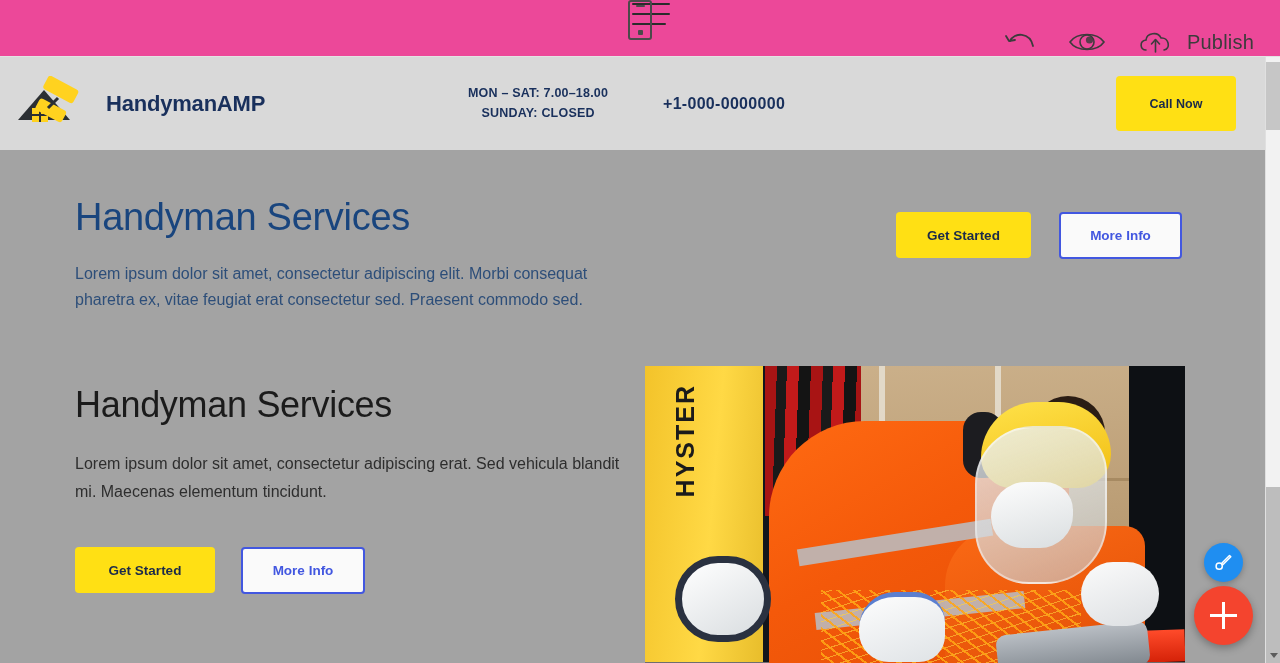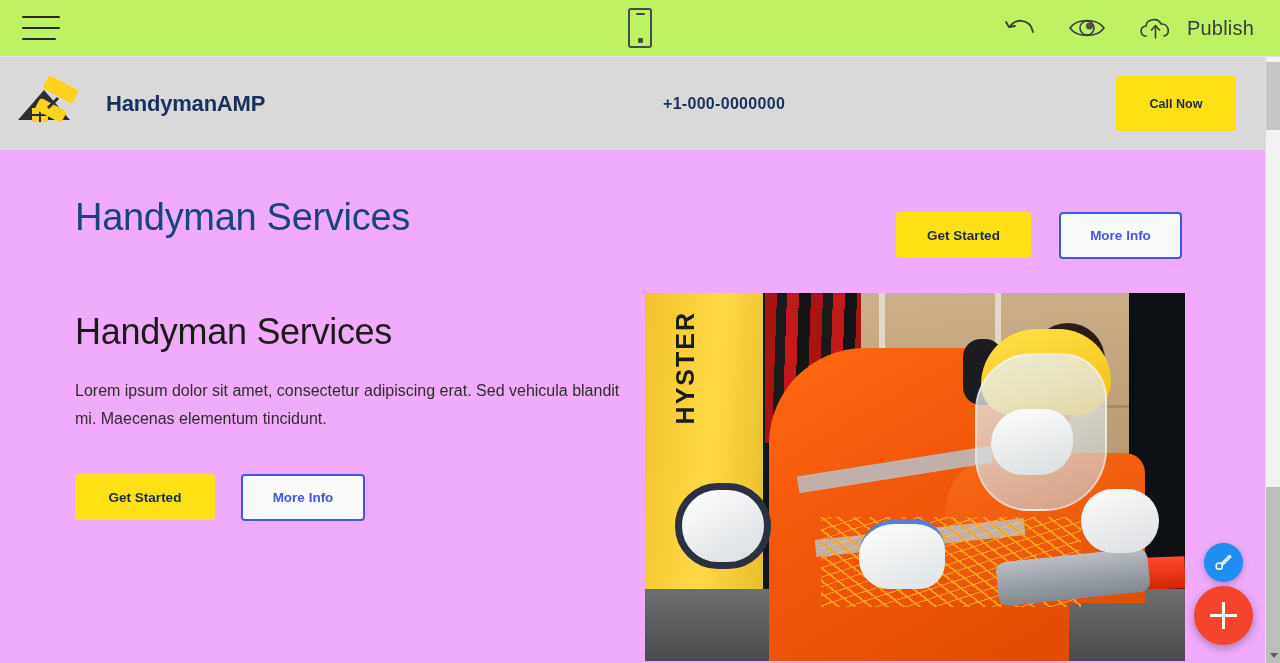--- a/index.html
+++ b/index.html
@@ -5,22 +5,22 @@
   * { margin:0; padding:0; box-sizing:border-box; }
   html, body {
     width:1280px; height:663px; overflow:hidden;
     font-family:"Liberation Sans", sans-serif;
     background:#ffffff;
   }
 
   
   .editor-bar{
     position:absolute; top:0; left:0; width:1280px; height:57px;
-    background:#bef264; border-bottom:1px solid #e3e3e3;
-    display:flex; align-items:center; z-index:40;
+    background:#ec4899; border-bottom:1px solid #e3e3e3;
+    display:flex; align-items:center; z-index:40;flex-direction:column;
   }
   .hamburger{
     margin-left:22px; width:38px; height:30px;
     display:flex; flex-direction:column; justify-content:space-between;
     padding:3px 0; cursor:pointer;
   }
   .hamburger span{ display:block; height:2px; background:#2b2b2b; border-radius:1px; }
   .hamburger span:nth-child(1){ width:38px; }
   .hamburger span:nth-child(2){ width:38px; }
   .hamburger span:nth-child(3){ width:34px; }
@@ -33,21 +33,21 @@
   .device-icon .home{ width:5px; height:5px; background:#4a4a4a; border-radius:1px; }
 
   .bar-right{ margin-left:auto; margin-right:26px; display:flex; align-items:center; gap:30px; }
   .icon-btn{ cursor:pointer; display:flex; align-items:center; }
   .publish-btn{ display:flex; align-items:center; gap:11px; cursor:pointer; }
   .publish-label{ font-size:20px; color:#3c3c3c; letter-spacing:.2px; }
 
   
   .canvas{
     position:absolute; top:57px; left:0; width:1265px; height:606px;
-    background:#f0abfc; overflow:hidden;
+    background:#a3a3a3; overflow:hidden;
   }
 
   
   .site-header{
     height:93px; background:#d9d9d9;
     display:flex; align-items:center; position:relative;
   }
   .brand{ display:flex; align-items:center; margin-left:14px; }
   .logo{ width:82px; height:56px; position:relative; flex:none; }
   .brand-name{ font-size:22px; font-weight:bold; color:#19305c; margin-left:10px; letter-spacing:-.2px; }
@@ -224,28 +224,33 @@
           <line x1="26" y1="32" x2="26" y2="46" stroke="#2b2f33" stroke-width="2"></line>
           <line x1="18" y1="39" x2="34" y2="39" stroke="#2b2f33" stroke-width="2"></line>
           <rect x="30" y="6" width="34" height="15" rx="3" fill="#ffd21f" transform="rotate(28 47 13)"></rect>
           <rect x="22" y="28" width="30" height="13" rx="3" fill="#ffd21f" transform="rotate(28 37 34)"></rect>
           <path d="M44 22 L34 32" stroke="#2b2f33" stroke-width="3"></path>
         </svg>
       </div>
       <div class="brand-name">HandymanAMP</div>
     </div>
 
+    <div class="hours">
+      <div>MON – SAT: 7.00–18.00</div>
+      <div>SUNDAY: CLOSED</div>
+    </div>
 
     <div class="phone">+1-000-0000000</div>
 
     <button class="call-now">Call Now</button>
   </div>
 
   <div class="hero1">
     <h1>Handyman Services</h1>
+    <p>Lorem ipsum dolor sit amet, consectetur adipiscing elit. Morbi consequat pharetra ex, vitae feugiat erat consectetur sed. Praesent commodo sed.</p>
     <div class="hero1-actions">
       <button class="btn btn-yellow">Get Started</button>
       <button class="btn btn-outline">More Info</button>
     </div>
   </div>
 
   <div class="sec2">
     <div class="sec2-left">
       <h2>Handyman Services</h2>
       <p>Lorem ipsum dolor sit amet, consectetur adipiscing erat. Sed vehicula blandit mi. Maecenas elementum tincidunt.</p>

